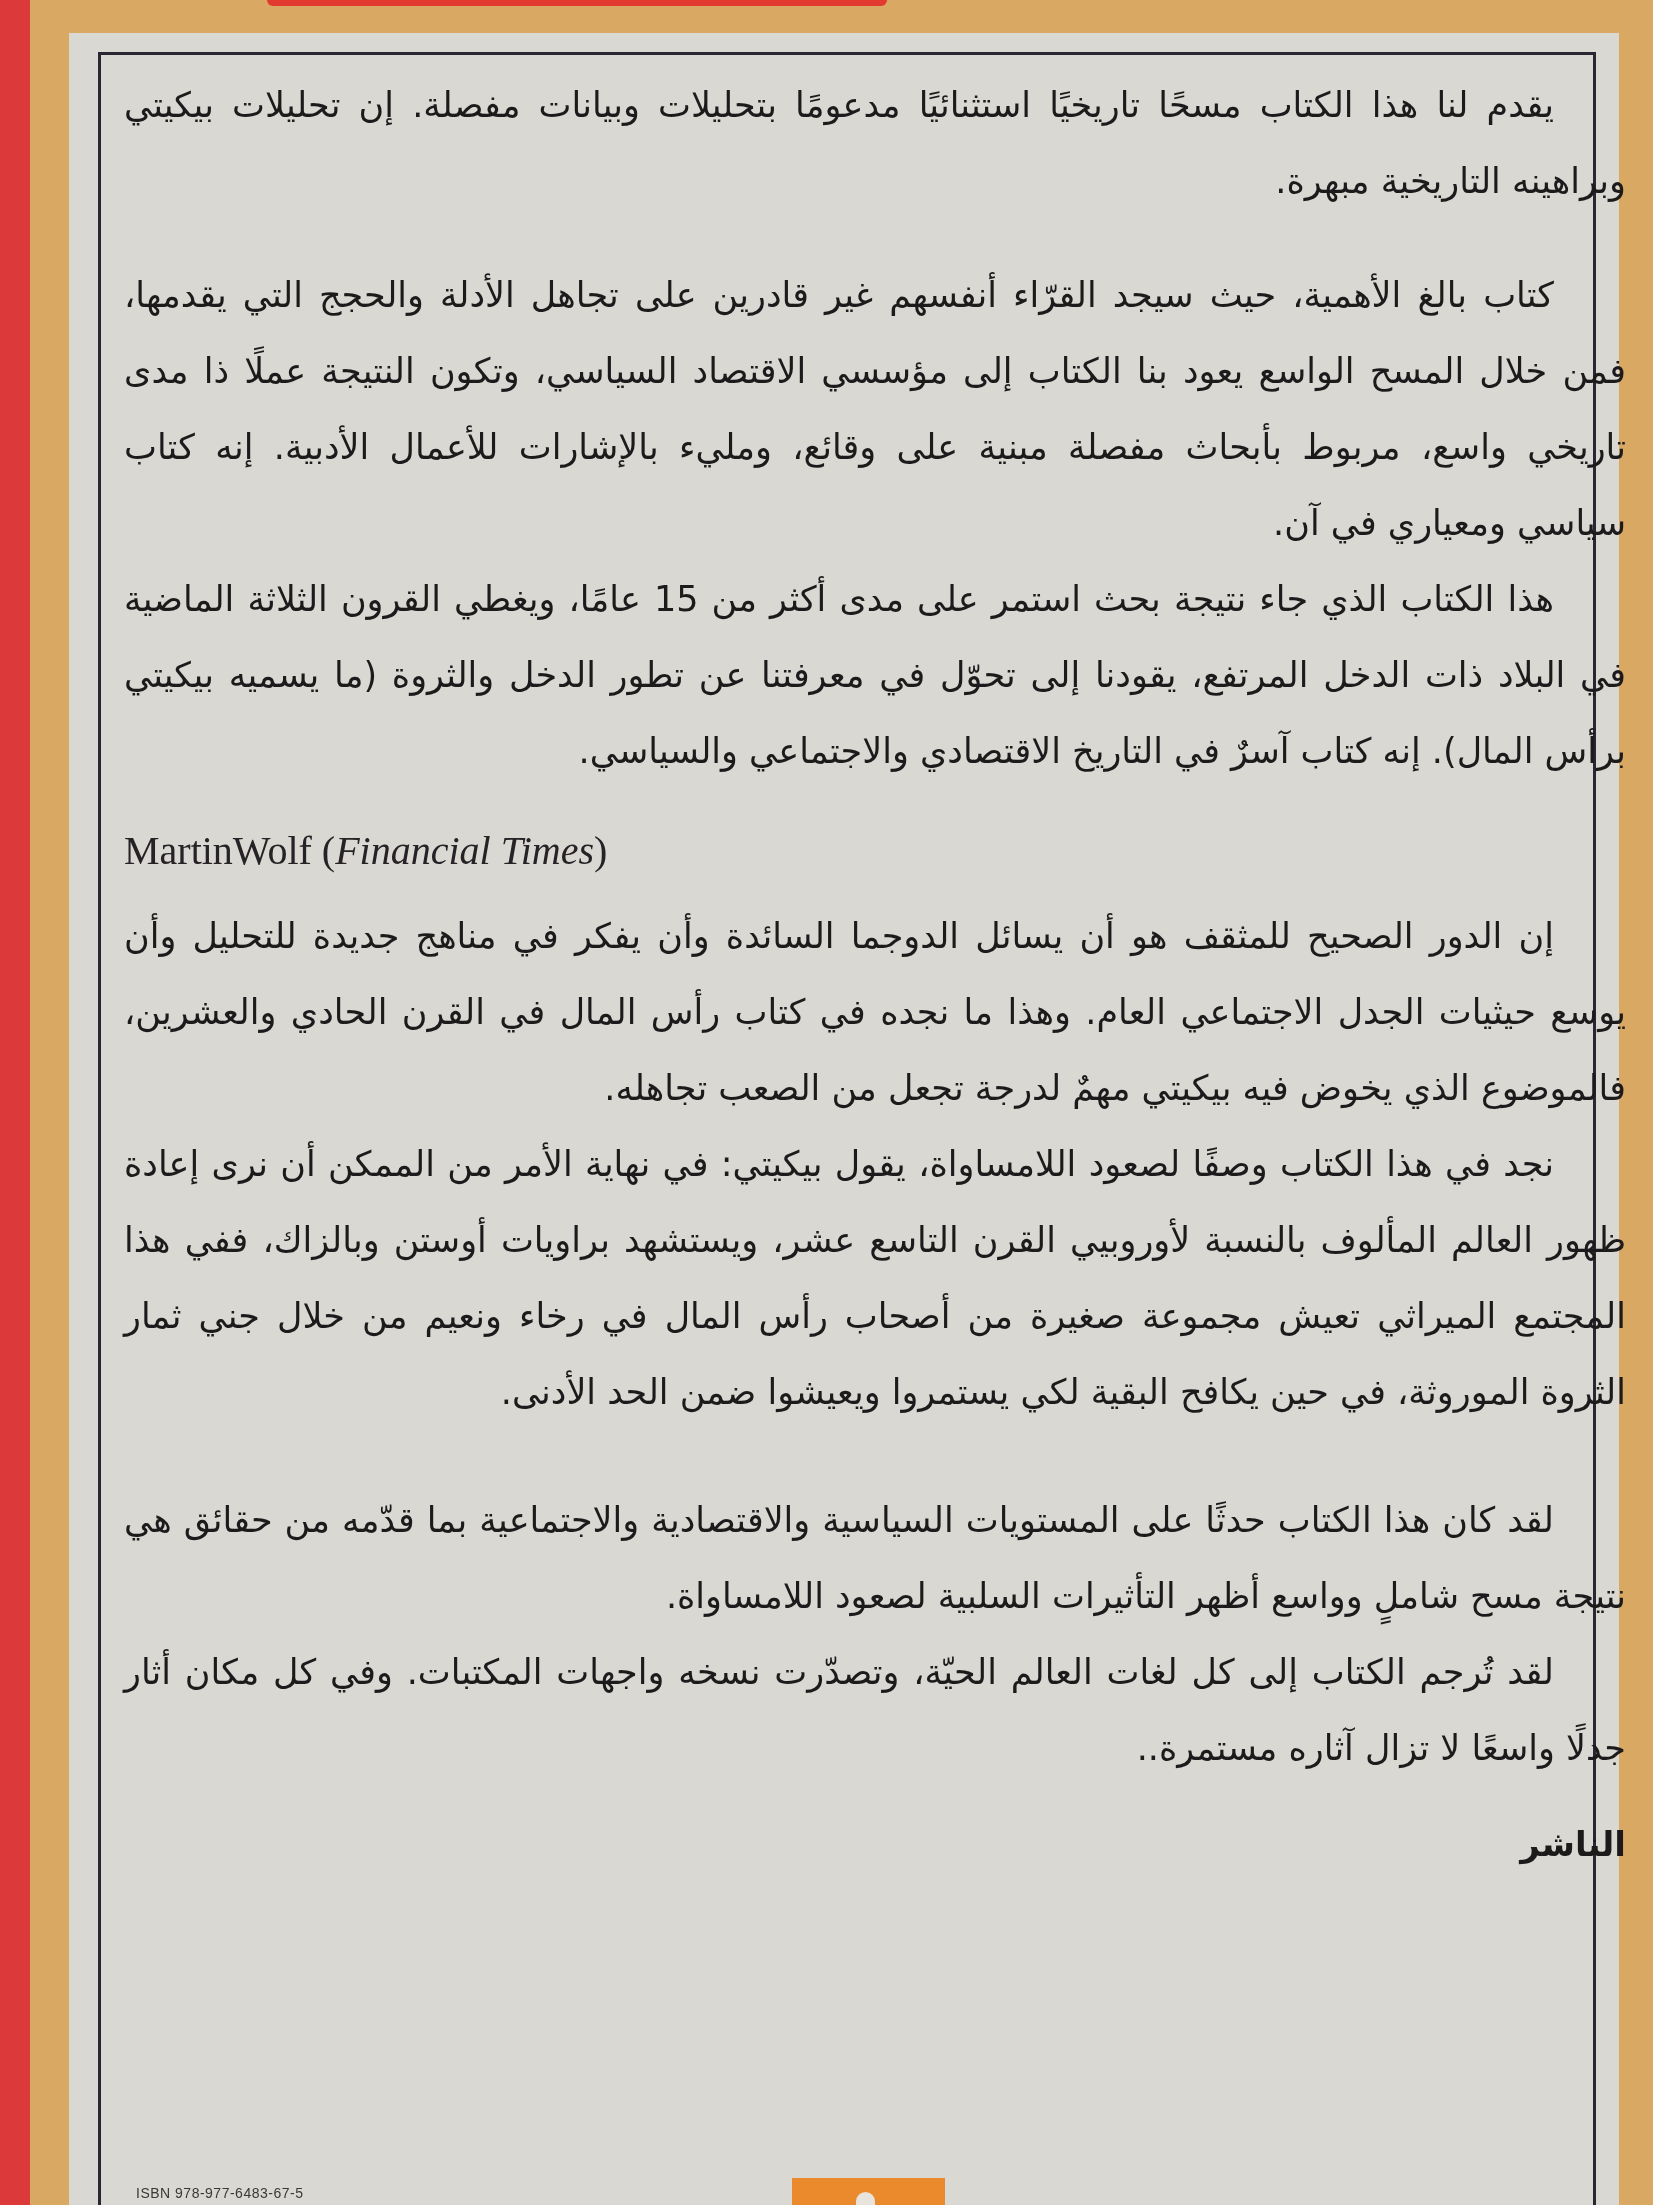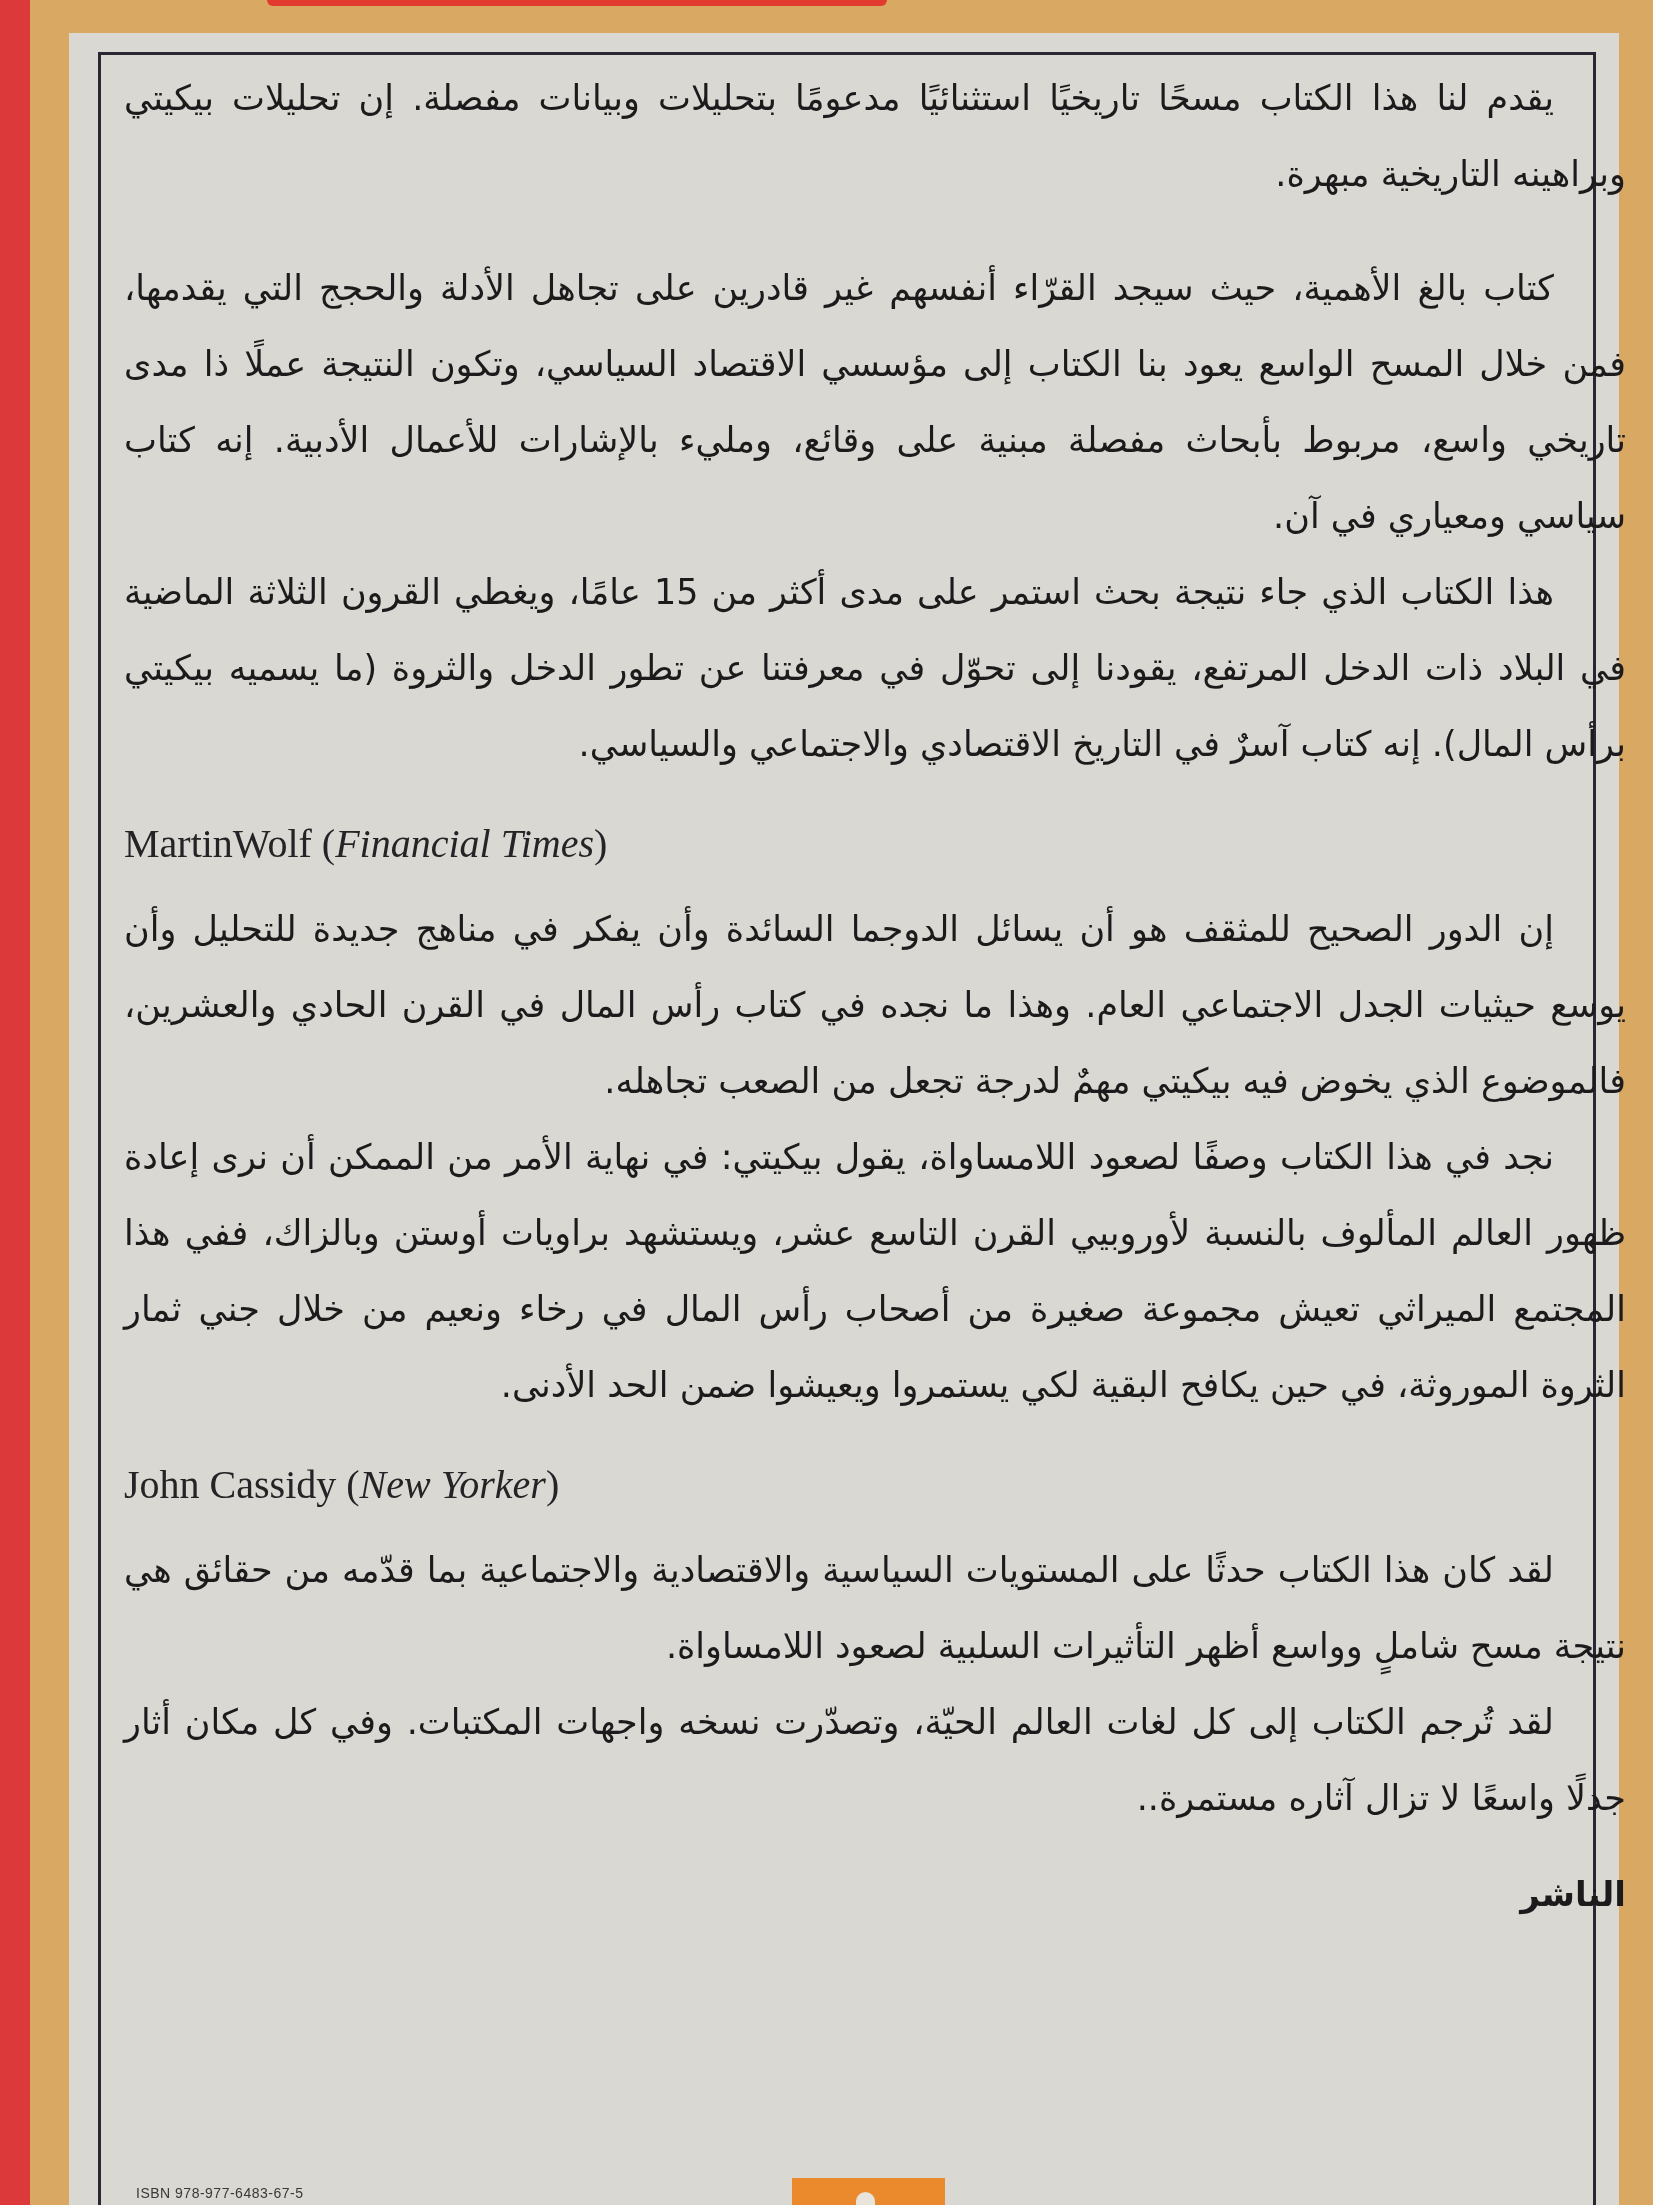--- a/index.html
+++ b/index.html
@@ -42,21 +42,21 @@
     .frame {
       position: absolute;
       left: 98px; top: 52px;
       width: 1498px; height: 2175px;
       border: 3.3px solid #2a2733;
       border-bottom: none;
       box-sizing: border-box;
     }
     .content {
       position: absolute;
-      left: 124px; top: 60px;
+      left: 124px; top: 67px;
       width: 1502px;
     }
     .ar {
       direction: rtl;
       text-align: justify;
       text-align-last: right;
       font-family: "DejaVu Sans", sans-serif;
       font-size: 35px;
       line-height: 76px;
       color: #1d1a1c;
@@ -128,24 +128,20 @@
   <div class="gap-m"></div>
   <p class="en">
     <span>MartinWolf</span>
     (<i>Financial Times</i>)
   </p>
   <div class="gap-s"></div>
   <p class="ar indent">إن الدور الصحيح للمثقف هو أن يسائل الدوجما السائدة وأن يفكر في مناهج جديدة للتحليل وأن يوسع حيثيات الجدل الاجتماعي العام. وهذا ما نجده في كتاب رأس المال في القرن الحادي والعشرين، فالموضوع الذي يخوض فيه بيكيتي مهمٌ لدرجة تجعل من الصعب تجاهله.</p>
   <p class="ar indent">نجد في هذا الكتاب وصفًا لصعود اللامساواة، يقول بيكيتي: في نهاية الأمر من الممكن أن نرى إعادة ظهور العالم المألوف بالنسبة لأوروبيي القرن التاسع عشر، ويستشهد براويات أوستن وبالزاك، ففي هذا المجتمع الميراثي تعيش مجموعة صغيرة من أصحاب رأس المال في رخاء ونعيم من خلال جني ثمار الثروة الموروثة، في حين يكافح البقية لكي يستمروا ويعيشوا ضمن الحد الأدنى.</p>
 
   <div class="gap-m"></div>
-  <p class="en">
-    <span>John Cassidy</span>
-    (<i>New Yorker</i>)
-  </p>
   <div class="gap-s"></div>
   <p class="ar indent">لقد كان هذا الكتاب حدثًا على المستويات السياسية والاقتصادية والاجتماعية بما قدّمه من حقائق هي نتيجة مسح شاملٍ وواسع أظهر التأثيرات السلبية لصعود اللامساواة.</p>
   <p class="ar indent">لقد تُرجم الكتاب إلى كل لغات العالم الحيّة، وتصدّرت نسخه واجهات المكتبات. وفي كل مكان أثار جدلًا واسعًا لا تزال آثاره مستمرة..</p>
 
   <div class="publisher">الناشر</div>
 </div>
 
 <div class="isbn">ISBN   978-977-6483-67-5</div>
 
 <div class="logo-block">

